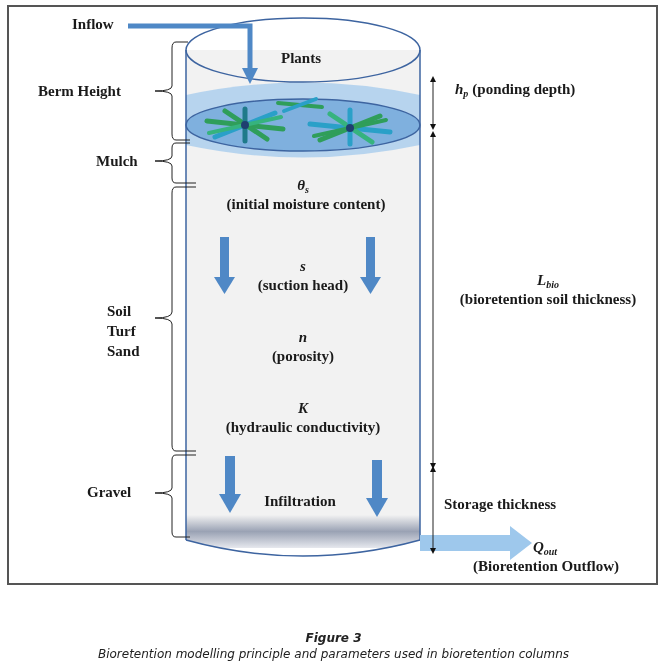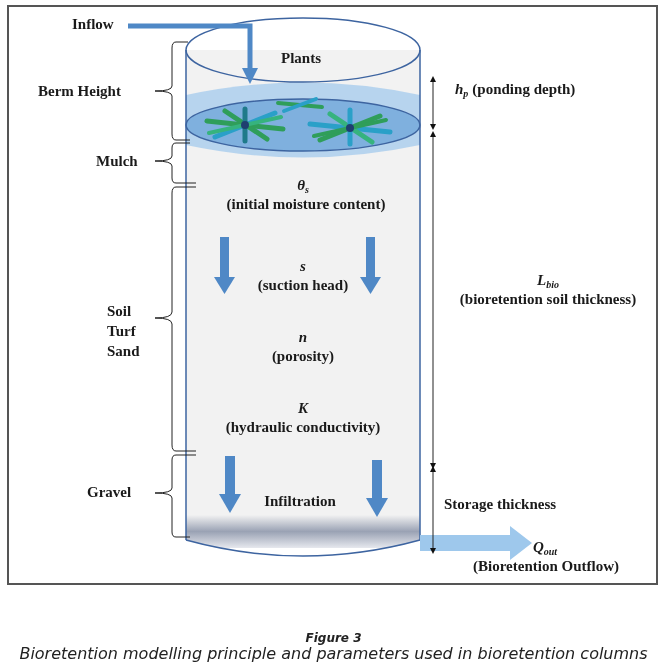--- a/index.html
+++ b/index.html
@@ -3,21 +3,21 @@
 <meta charset="utf-8">
 <style>
   html, body { margin:0; padding:0; background:#ffffff; }
   body { width:667px; height:662px; position:relative; overflow:hidden; font-family:"Liberation Serif", serif; }
   #frame { position:absolute; left:7px; top:5px; width:651px; height:580px; border:2px solid #555; box-sizing:border-box; }
   svg { position:absolute; left:0; top:0; }
   .lbl { font-family:"Liberation Serif", serif; font-weight:bold; fill:#1a1a1a; font-size:15px; }
   .it { font-style:italic; }
   #caption { position:absolute; left:0; width:667px; top:624px; text-align:center; font-family:"DejaVu Sans", sans-serif; font-style:italic; color:#222;margin-top:6px; }
   #caption .t { font-weight:bold; font-size:12px; line-height:16px; }
-  #caption .s { font-size:16px; line-height:16px; }
+  #caption .s { font-size:12px; line-height:16px; }
 </style>
 </head>
 <body>
 
 <div id="frame"></div>
 
 <svg width="667" height="600" viewBox="0 0 667 600">
   <defs>
     <linearGradient id="bottomGrad" x1="0" y1="0" x2="0" y2="1">
       <stop offset="0" stop-color="#f2f2f2"></stop>

